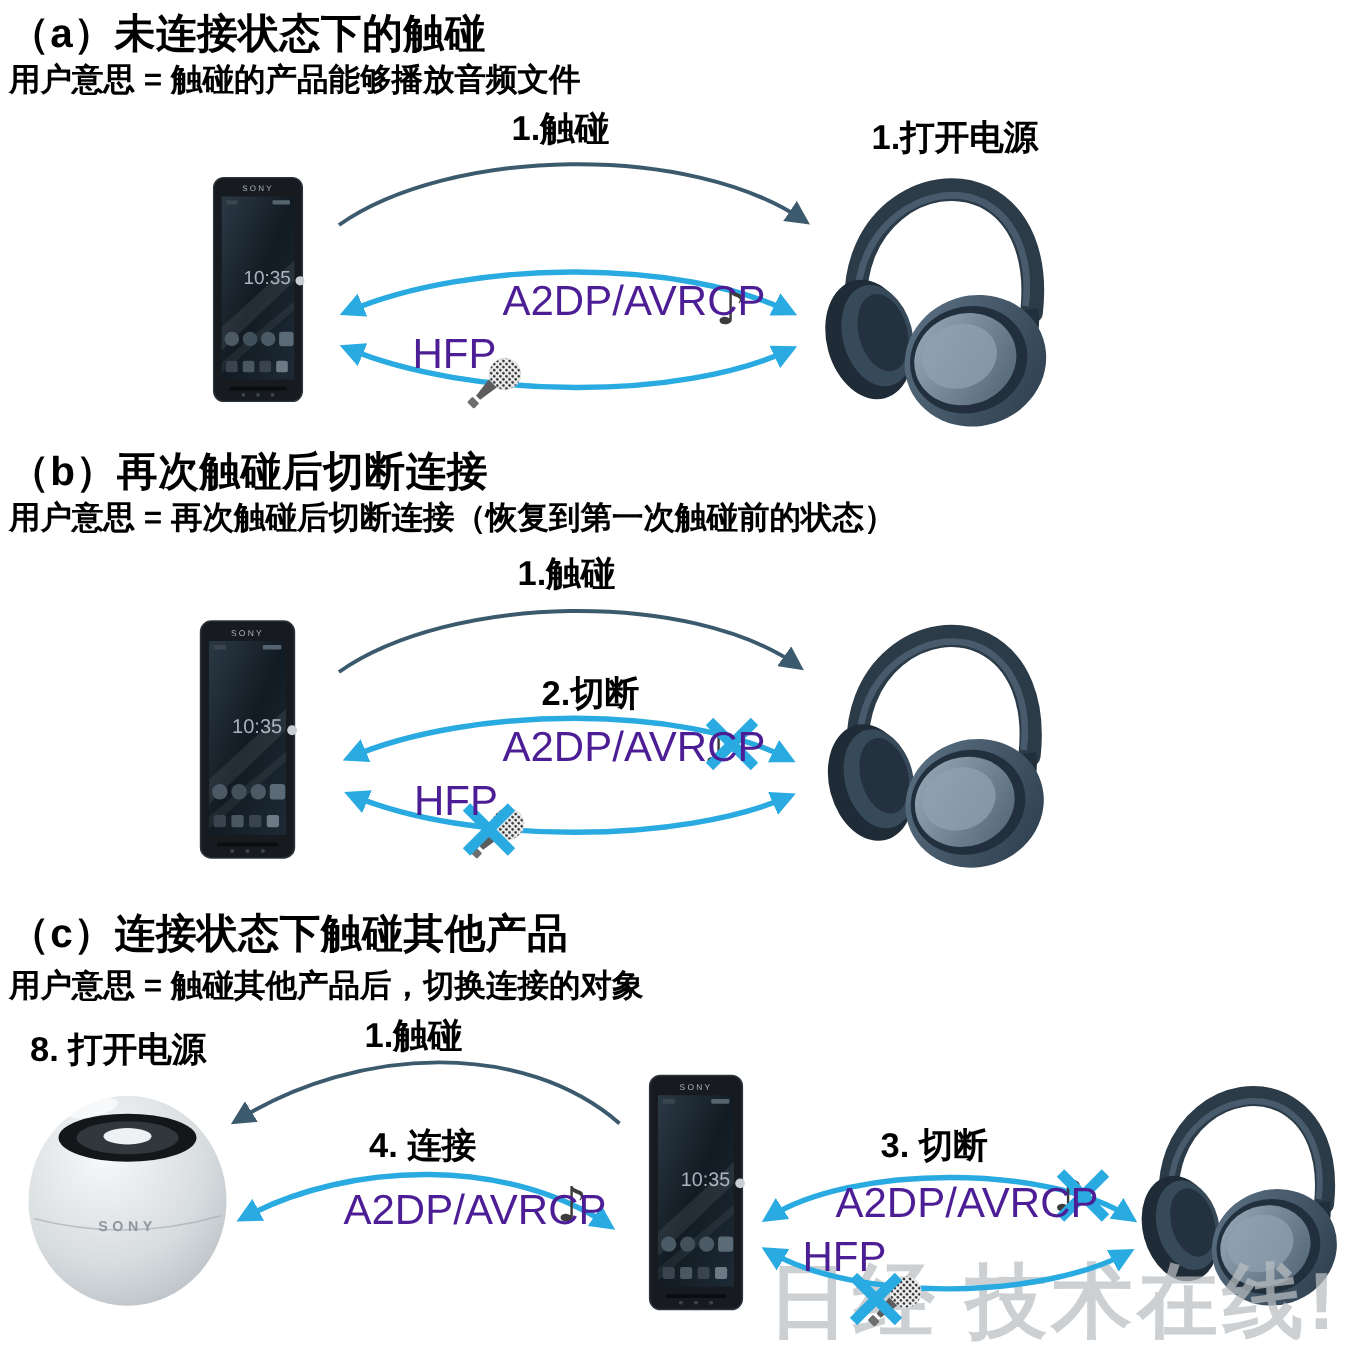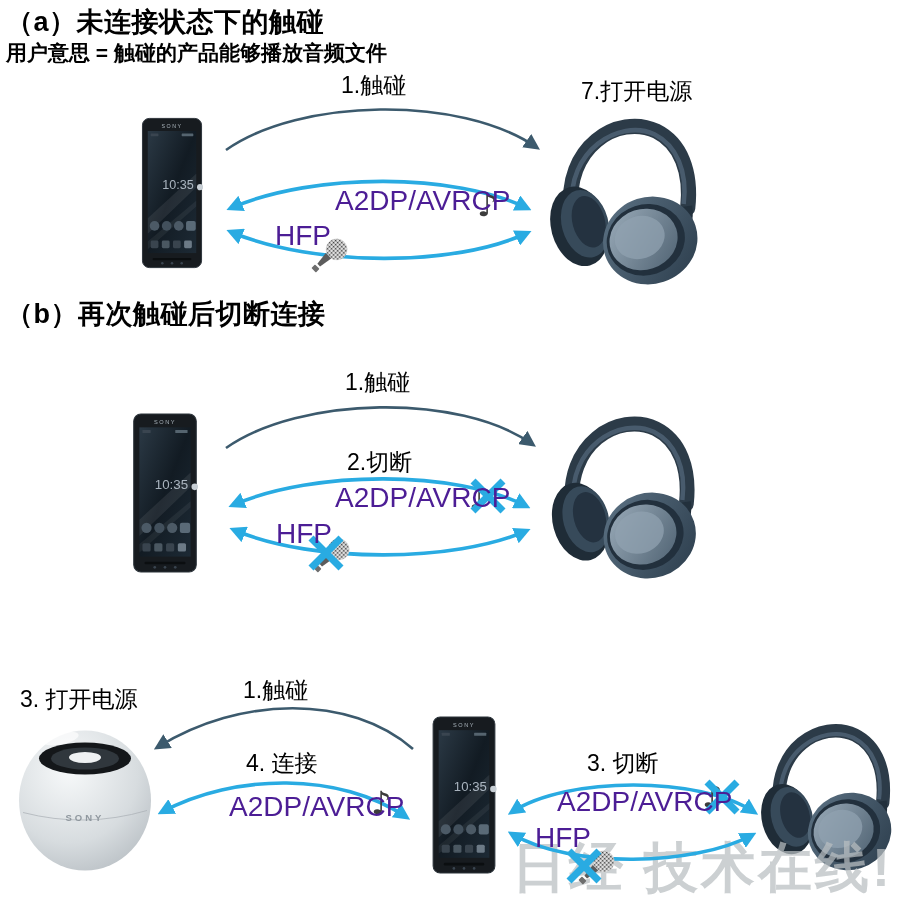--- a/index.html
+++ b/index.html
@@ -3,21 +3,21 @@
 <meta charset="utf-8">
 <style>
   html,body{margin:0;padding:0;background:#ffffff;}
   .canvas{position:relative;width:907px;height:903px;background:#ffffff;overflow:hidden;
           font-family:"Liberation Sans","DejaVu Sans",sans-serif;}
   #gfx{position:absolute;left:0;top:0;z-index:1;}
   .lbl{position:absolute;white-space:nowrap;color:#000;z-index:5;
        font-family:"Liberation Sans","DejaVu Sans",sans-serif;}
   .title{font-size:27px;font-weight:700;letter-spacing:0.5px;}
   .subtitle{font-size:21px;font-weight:600;}
-  .zh{font-size:23px;font-weight:400;}
+  .zh{font-size:23px;font-weight:700;}
   .proto{font-size:28px;font-weight:400;color:#4c1d95;}
   .wm{font-weight:700;letter-spacing:3px;}
 </style>
 </head>
 <body>
 
 <div class="canvas">
 
   <svg id="gfx" width="907" height="903" viewBox="0 0 907 903">
     <defs>
@@ -168,31 +168,34 @@
     </g>
     <g stroke="#29abe2" stroke-width="7">
       <line x1="569" y1="851" x2="599" y2="881"></line>
         <line x1="599" y1="851" x2="569" y2="881"></line>
     </g>
   </svg>
 
   <div class="lbl subtitle" style="left:6px;top:39px">用户意思 = 触碰的产品能够播放音频文件</div>
   <div class="lbl title" style="left:6px;top:4px">（a）未连接状态下的触碰</div>
   <div class="lbl zh" style="left:341px;top:70px">1.触碰</div>
-  <div class="lbl zh" style="left:581px;top:76px">7.打开电源</div>
+  <div class="lbl zh" style="left:581px;top:76px">1.打开电源</div>
   <div class="lbl proto" style="left:335px;top:185px">A2DP/AVRCP</div>
   <div class="lbl proto" style="left:275px;top:220px">HFP</div>
 
   <div class="lbl title" style="left:6px;top:296px">（b）再次触碰后切断连接</div>
+  <div class="lbl subtitle" style="left:6px;top:331px">用户意思 = 再次触碰后切断连接（恢复到第一次触碰前的状态）</div>
   <div class="lbl zh" style="left:345px;top:367px">1.触碰</div>
-  <div class="lbl zh" style="left:347px;top:447px">2.切断</div>
+  <div class="lbl zh" style="left:361px;top:447px">2.切断</div>
   <div class="lbl proto" style="left:335px;top:482px">A2DP/AVRCP</div>
   <div class="lbl proto" style="left:276px;top:518px">HFP</div>
 
+  <div class="lbl title" style="left:6px;top:604px">（c）连接状态下触碰其他产品</div>
+  <div class="lbl subtitle" style="left:6px;top:643px">用户意思 = 触碰其他产品后，切换连接的对象</div>
   <div class="lbl zh" style="left:243px;top:675px">1.触碰</div>
-  <div class="lbl zh" style="left:20px;top:684px">3. 打开电源</div>
+  <div class="lbl zh" style="left:20px;top:684px">8. 打开电源</div>
   <div class="lbl zh" style="left:246px;top:748px">4. 连接</div>
   <div class="lbl proto" style="left:229px;top:791px">A2DP/AVRCP</div>
   <div class="lbl zh" style="left:587px;top:748px">3. 切断</div>
   <div class="lbl proto" style="left:557px;top:786px">A2DP/AVRCP</div>
   <div class="lbl proto" style="left:535px;top:822px">HFP</div>
 
 </div>
 
 </body></html>

